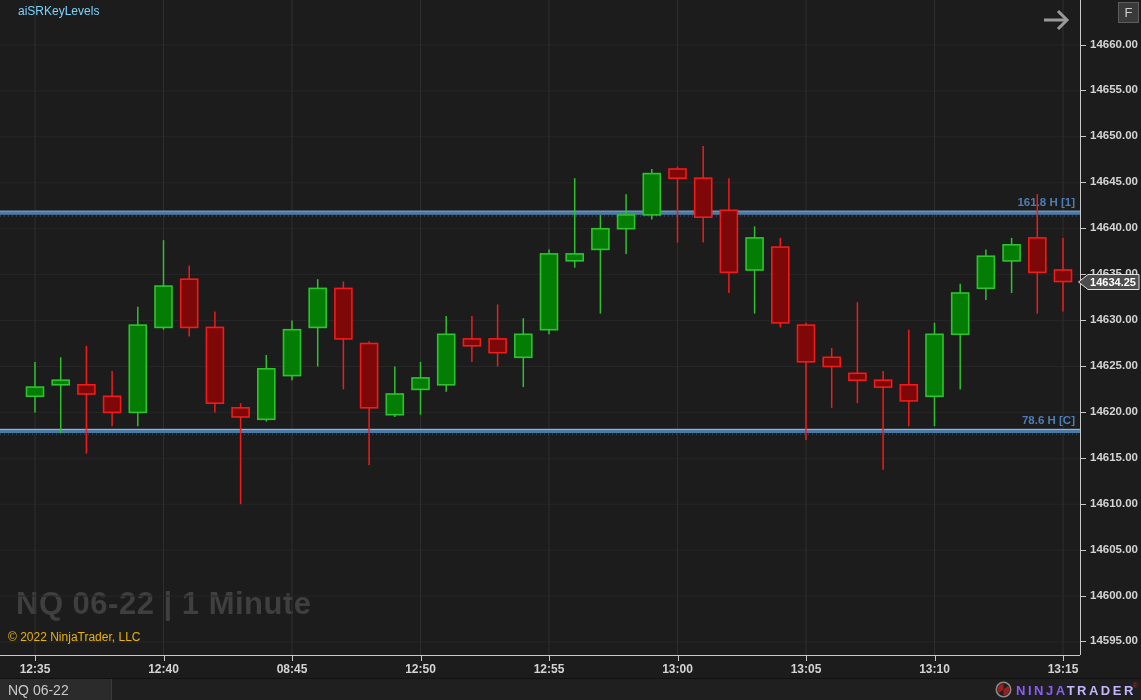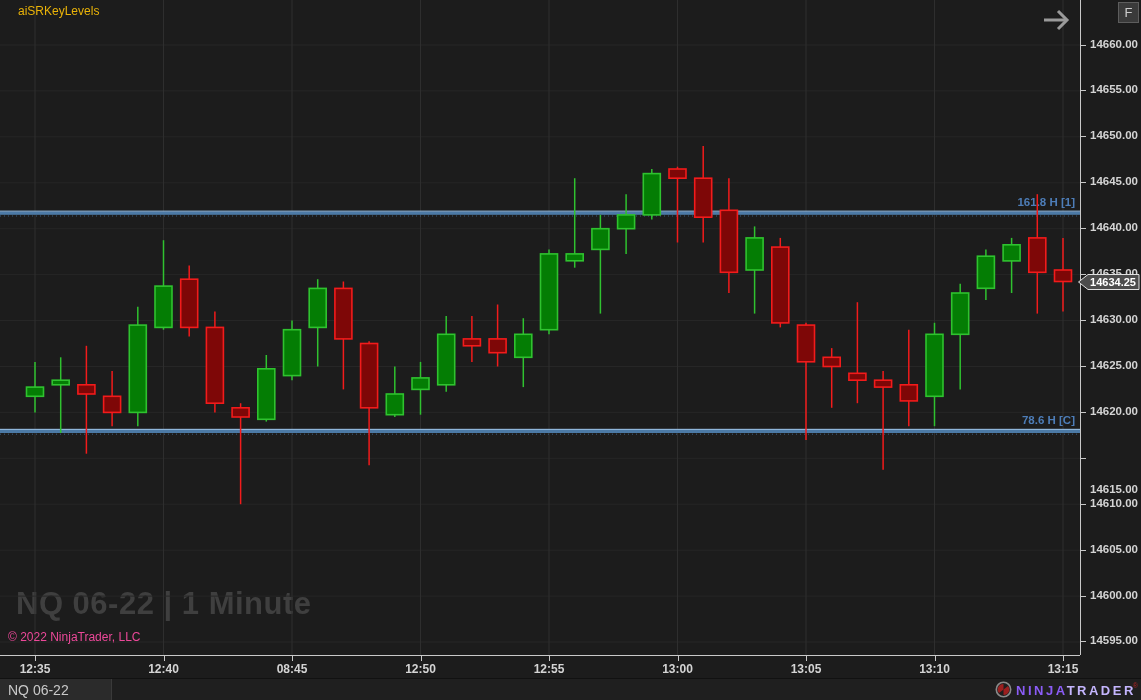--- a/index.html
+++ b/index.html
@@ -12,25 +12,25 @@
   }
   
   #plot-area { position:absolute; left:0; top:0; width:1080px; height:655px; z-index:1; }
   #plot-svg  { position:absolute; left:0; top:0; z-index:2; }
   #watermark {
     position:absolute; left:16px; top:586px; z-index:1;
     font-size:31px; font-weight:700; color:#3f3f3f; letter-spacing:.5px; white-space:nowrap;
   }
   #copyright {
     position:absolute; left:8px; top:630px; z-index:3;
-    font-size:12px; color:#ec4899; white-space:nowrap;
+    font-size:12px; color:#eab308; white-space:nowrap;
   }
   #indicator-label {
     position:absolute; left:18px; top:4px; z-index:3;
-    font-size:12px; color:#eab308;
+    font-size:12px; color:#7dd3fc;
   }
   #goto-end {
     position:absolute; left:1041px; top:5px; z-index:4; width:32px; height:30px;
     cursor:pointer;
   }
   
   #price-axis {
     position:absolute; left:1080px; top:0; width:61px; height:655px;
     border-left:1px solid #c9c9c9; background:#1c1c1c; z-index:3;
   }
@@ -311,21 +311,21 @@
       <div class="p-label" style="top: 221.192px;">14640.00</div>
       <div class="p-tick" style="top: 274.115px;"></div>
       <div class="p-label" style="top: 267.115px;">14635.00</div>
       <div class="p-tick" style="top: 320.038px;"></div>
       <div class="p-label" style="top: 313.038px;">14630.00</div>
       <div class="p-tick" style="top: 365.961px;"></div>
       <div class="p-label" style="top: 358.961px;">14625.00</div>
       <div class="p-tick" style="top: 411.884px;"></div>
       <div class="p-label" style="top: 404.884px;">14620.00</div>
       <div class="p-tick" style="top: 457.807px;"></div>
-      <div class="p-label" style="top: 450.807px; margin-top: 32px;">14615.00</div>
+      <div class="p-label" style="top: 450.807px;">14615.00</div>
       <div class="p-tick" style="top: 503.73px;"></div>
       <div class="p-label" style="top: 496.73px;">14610.00</div>
       <div class="p-tick" style="top: 549.653px;"></div>
       <div class="p-label" style="top: 542.653px;">14605.00</div>
       <div class="p-tick" style="top: 595.576px;"></div>
       <div class="p-label" style="top: 588.576px;">14600.00</div>
       <div class="p-tick" style="top: 641.499px;"></div>
       <div class="p-label" style="top: 634.499px;">14595.00</div>
       <svg id="price-marker" width="62" height="18" viewBox="0 0 62 18" style="top: 272.503px;">
       <path d="M0.5,9 L10,1.5 L61,1.5 L61,16.5 L10,16.5 Z" fill="#4c4c4c" stroke="#e0e0e0" stroke-width="1"></path>

